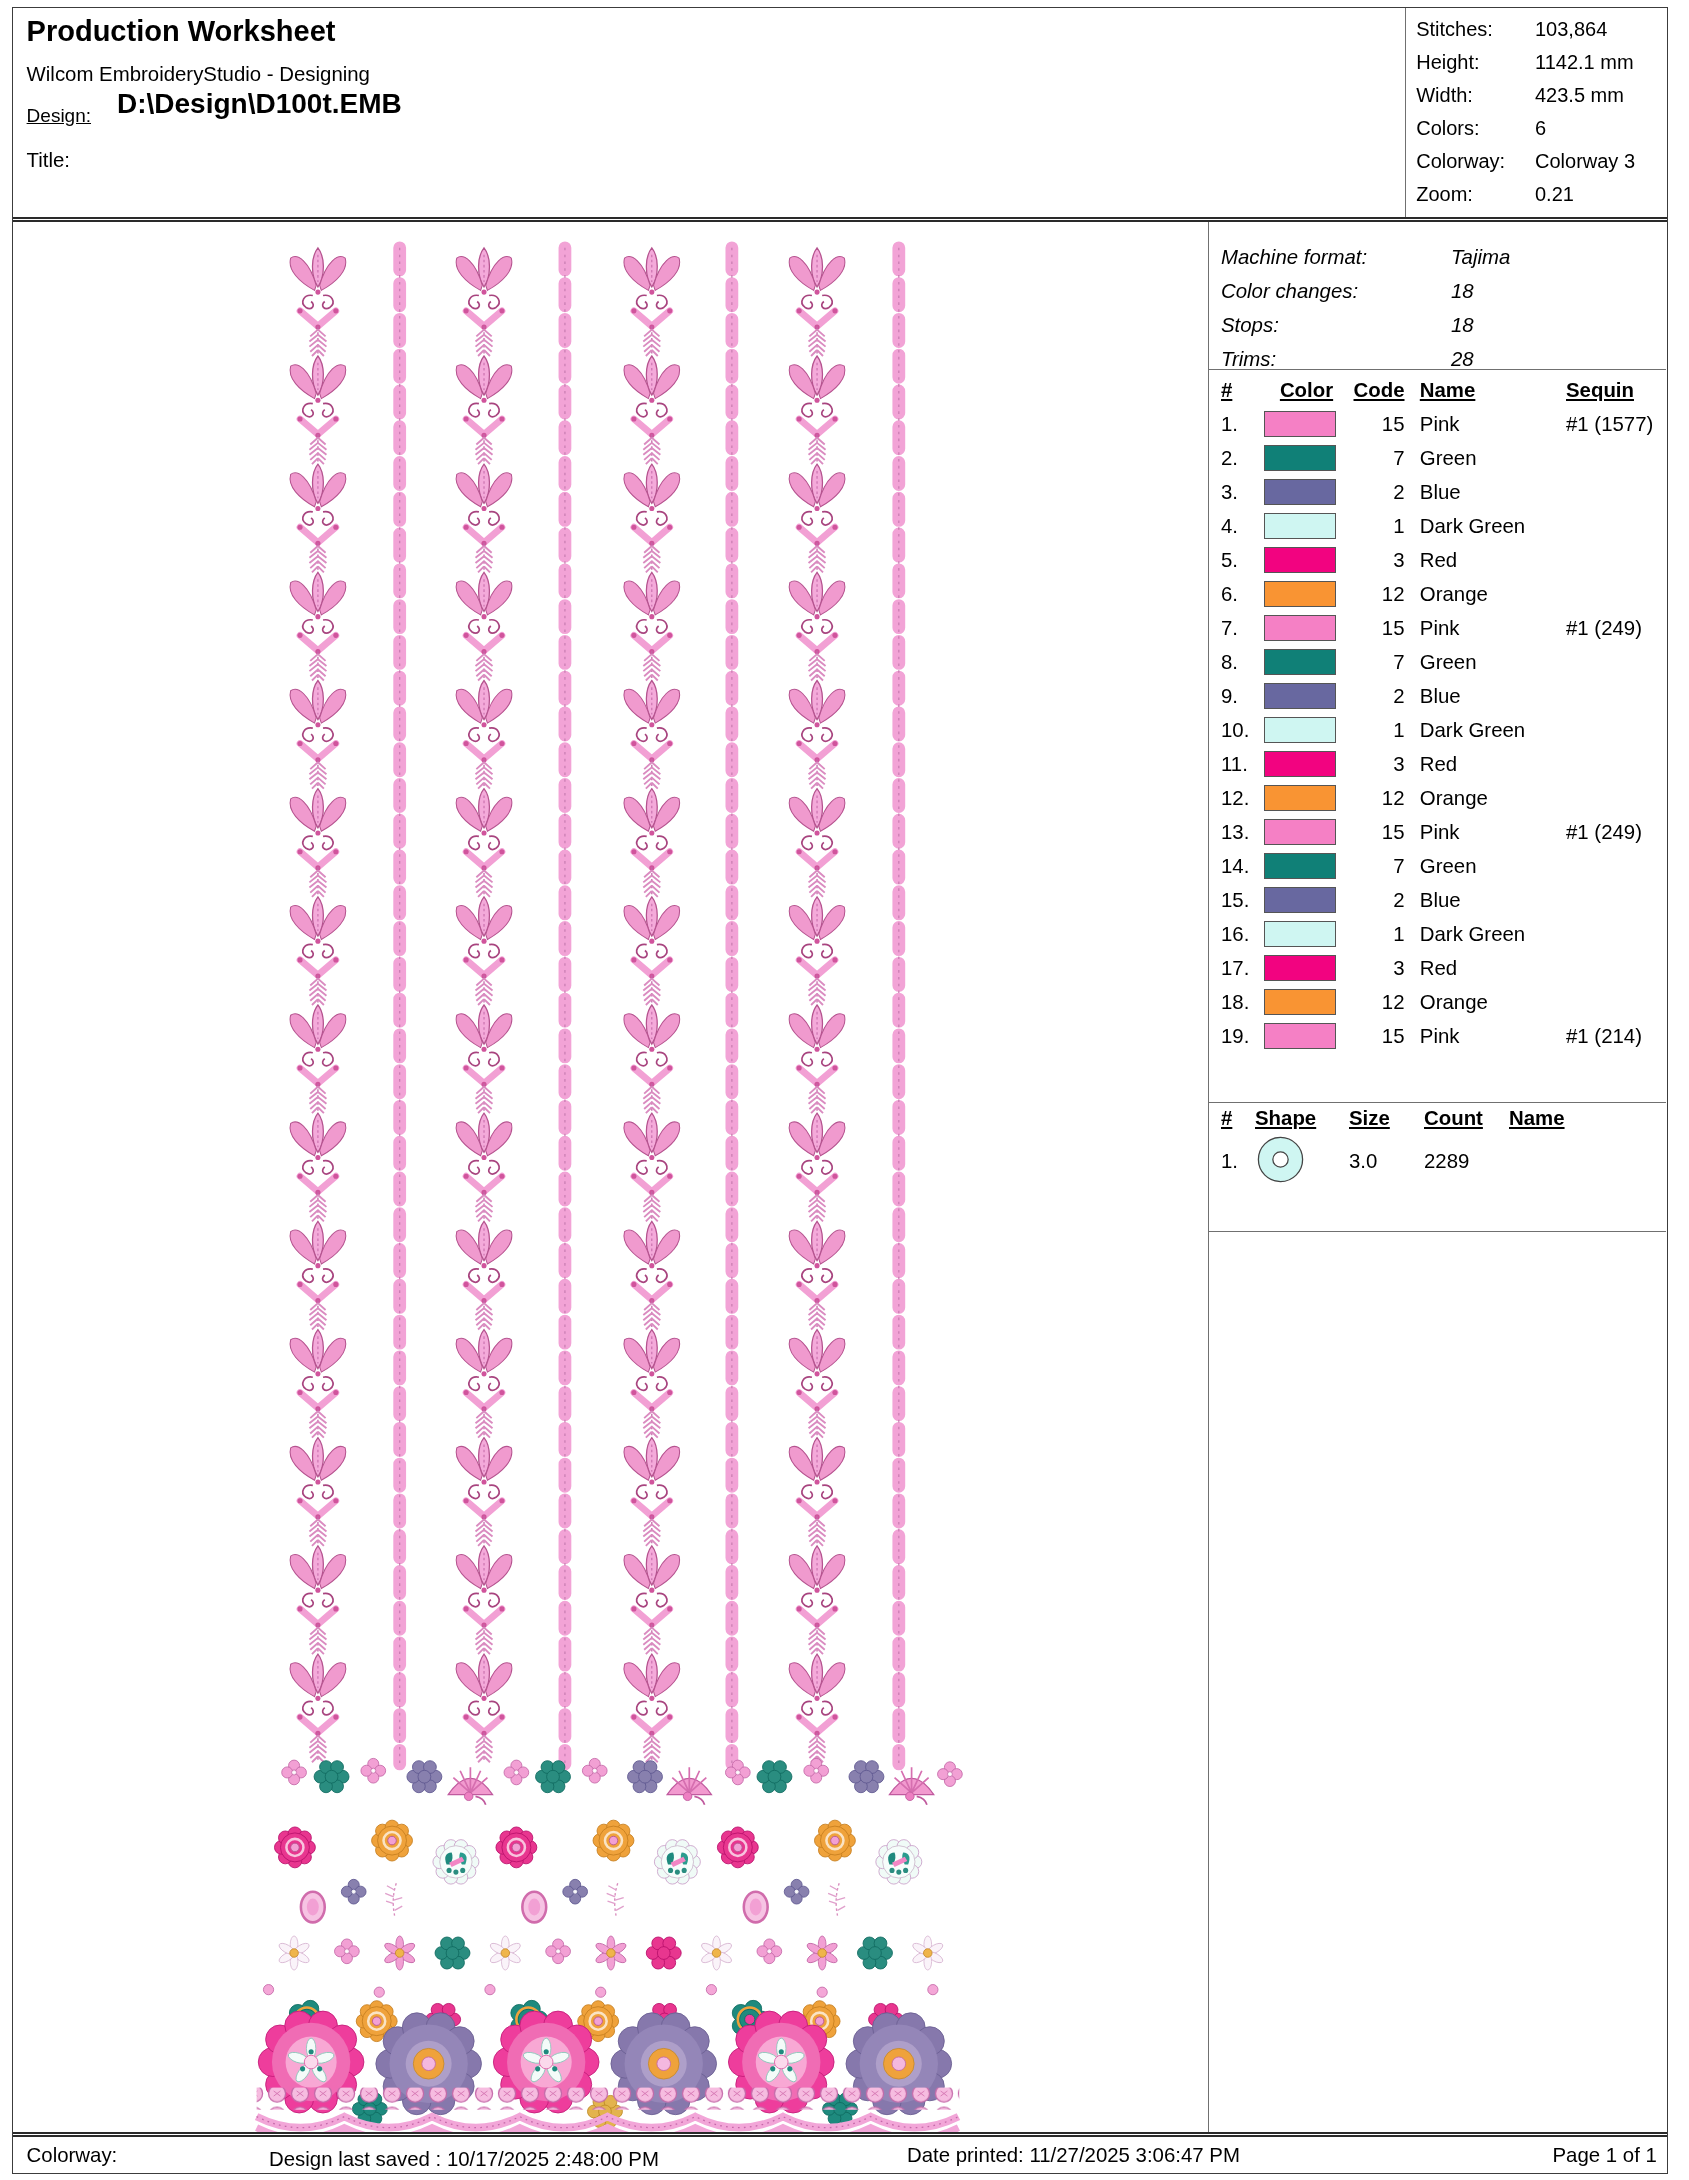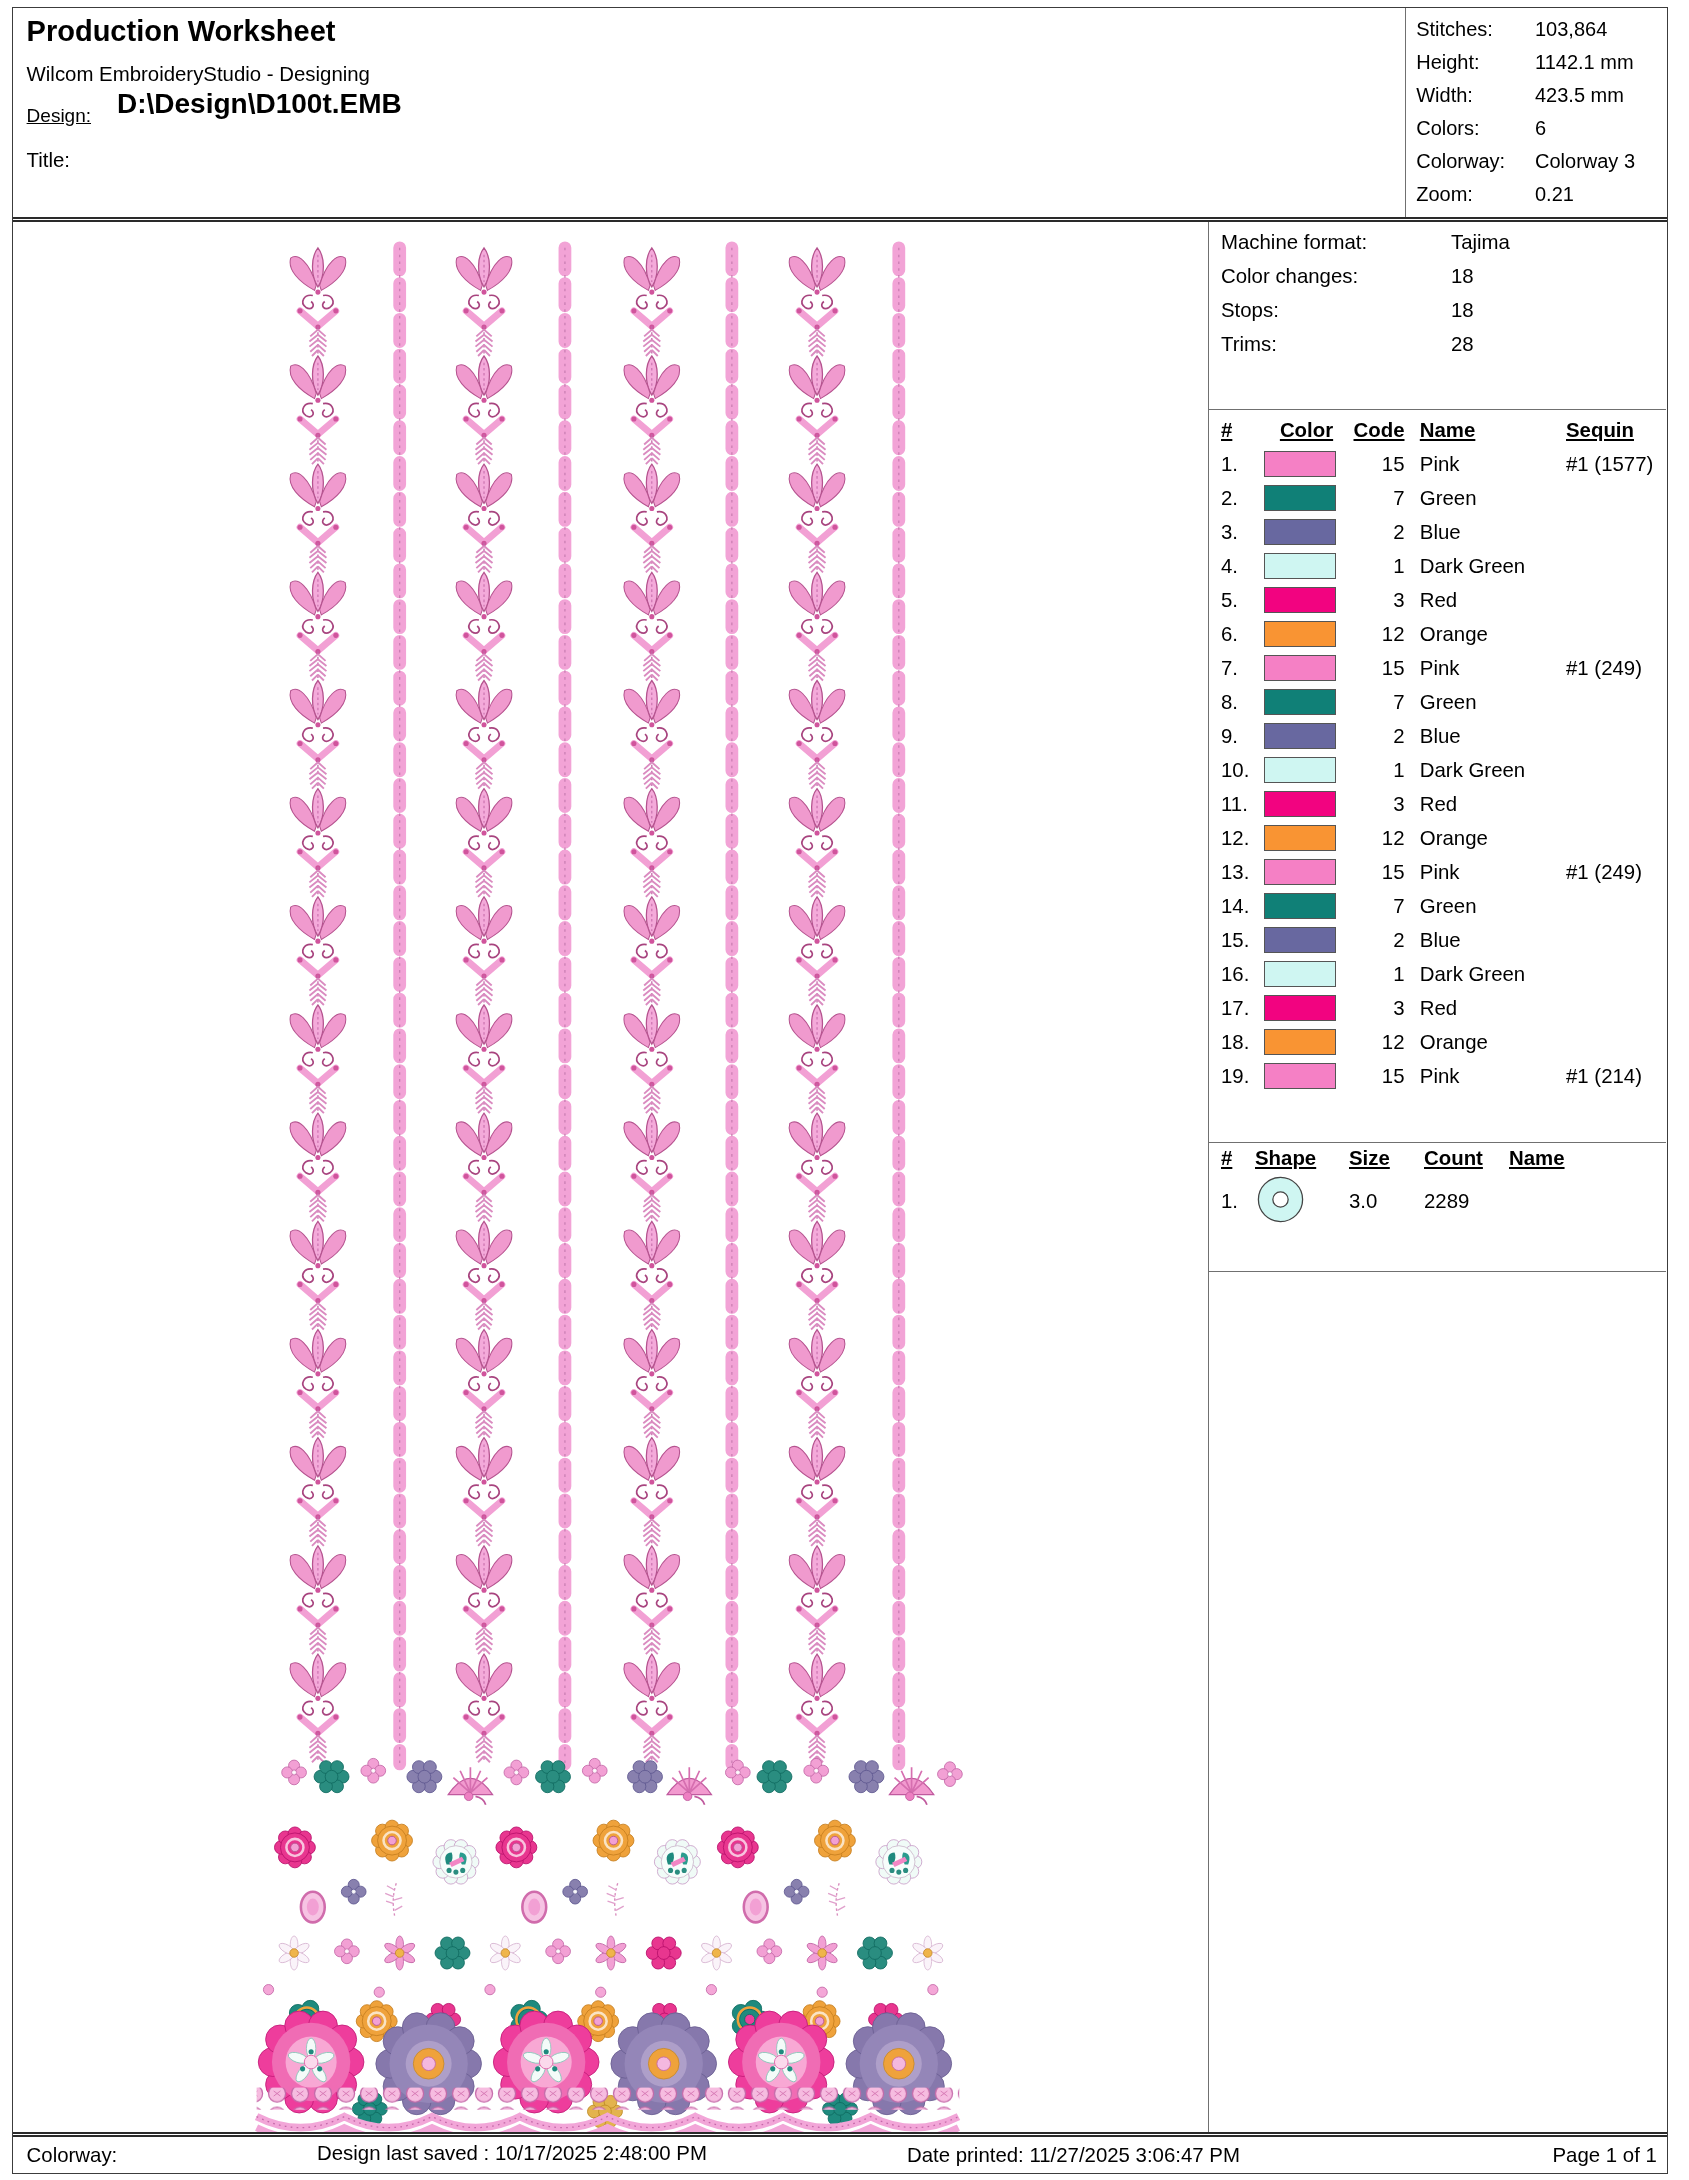--- a/index.html
+++ b/index.html
@@ -16,21 +16,21 @@
   .h-tlabel{position:absolute;left:13.6px;top:141px;font-size:20.4px;}
   .info-box{position:absolute;left:1392px;top:0;width:262px;height:209px;border-left:0.9px solid #707070;padding-top:5.1px;box-sizing:border-box;}
   .info-row{position:relative;height:33px;font-size:20px;}
   .info-row .lab{position:absolute;left:10.2px;top:5.1px;}
   .info-row .val{position:absolute;left:129px;top:5.1px;}
   .rule{position:absolute;left:0;top:209px;width:100%;height:0;border-top:5.1px double #2a2a2a;}
 
   
   .rpanel{position:absolute;left:1195px;top:214px;width:458px;height:1911px;border-left:0.9px solid #707070;box-sizing:border-box;}
   .rbox{position:relative;border-bottom:0.9px solid #707070;box-sizing:border-box;}
-  .machine{height:188px;padding-top:3px;}
+  .machine{height:148px;padding-top:18px;font-style:italic;}
   .m-row{position:relative;height:34px;font-size:20.4px;}
   .m-row .lab{position:absolute;left:12px;top:6px;}
   .m-row .val{position:absolute;left:242px;top:6px;}
   .stopseq{height:733px;padding-top:3.4px;}
   .sec-title{font-size:20.4px;padding:6.8px 0 3.4px 12px;}
   .thead,.trow{display:grid;grid-template-columns:43px 85px 64px 153px auto;align-items:center;height:34px;padding-left:12px;font-size:20.4px;}
   .thead{font-weight:bold;}
   .thead .u{text-decoration:underline;justify-self:start;}
   .thead .uc{text-decoration:underline;justify-self:center;}
   .c-code{justify-self:end;padding-right:8.5px;}
@@ -42,21 +42,21 @@
   .sq-head .u{text-decoration:underline;justify-self:start;}
   .sq-row{height:56px;}
   .rempty{border-bottom:none;height:900px;}
 
   
   .design{position:absolute;left:0;top:214px;width:1195px;height:1911px;}
 
   
   .footer{position:absolute;left:0;bottom:0;width:100%;height:36px;border-top:5.1px double #2a2a2a;font-size:20.4px;}
   .f-authors{position:absolute;left:13.6px;top:6.8px;}
-  .f-saved{position:absolute;left:256px;top:5px;margin-left:48px;}
+  .f-saved{position:absolute;left:256px;top:11px;}
   .f-printed{position:absolute;left:894px;top:6.8px;}
   .f-page{position:absolute;right:10.2px;top:6.8px;}
 </style>
 </head>
 <body>
 
 <div class="page">
  <div class="frame">
 
   <div class="header">

